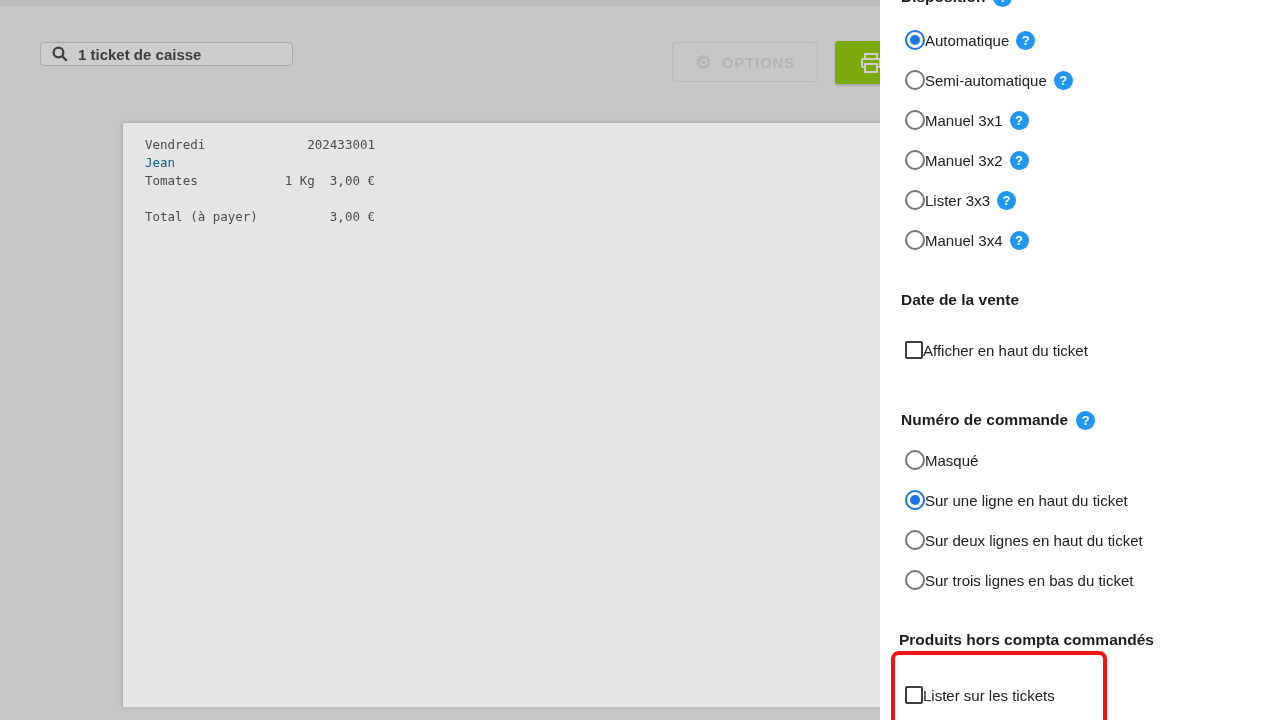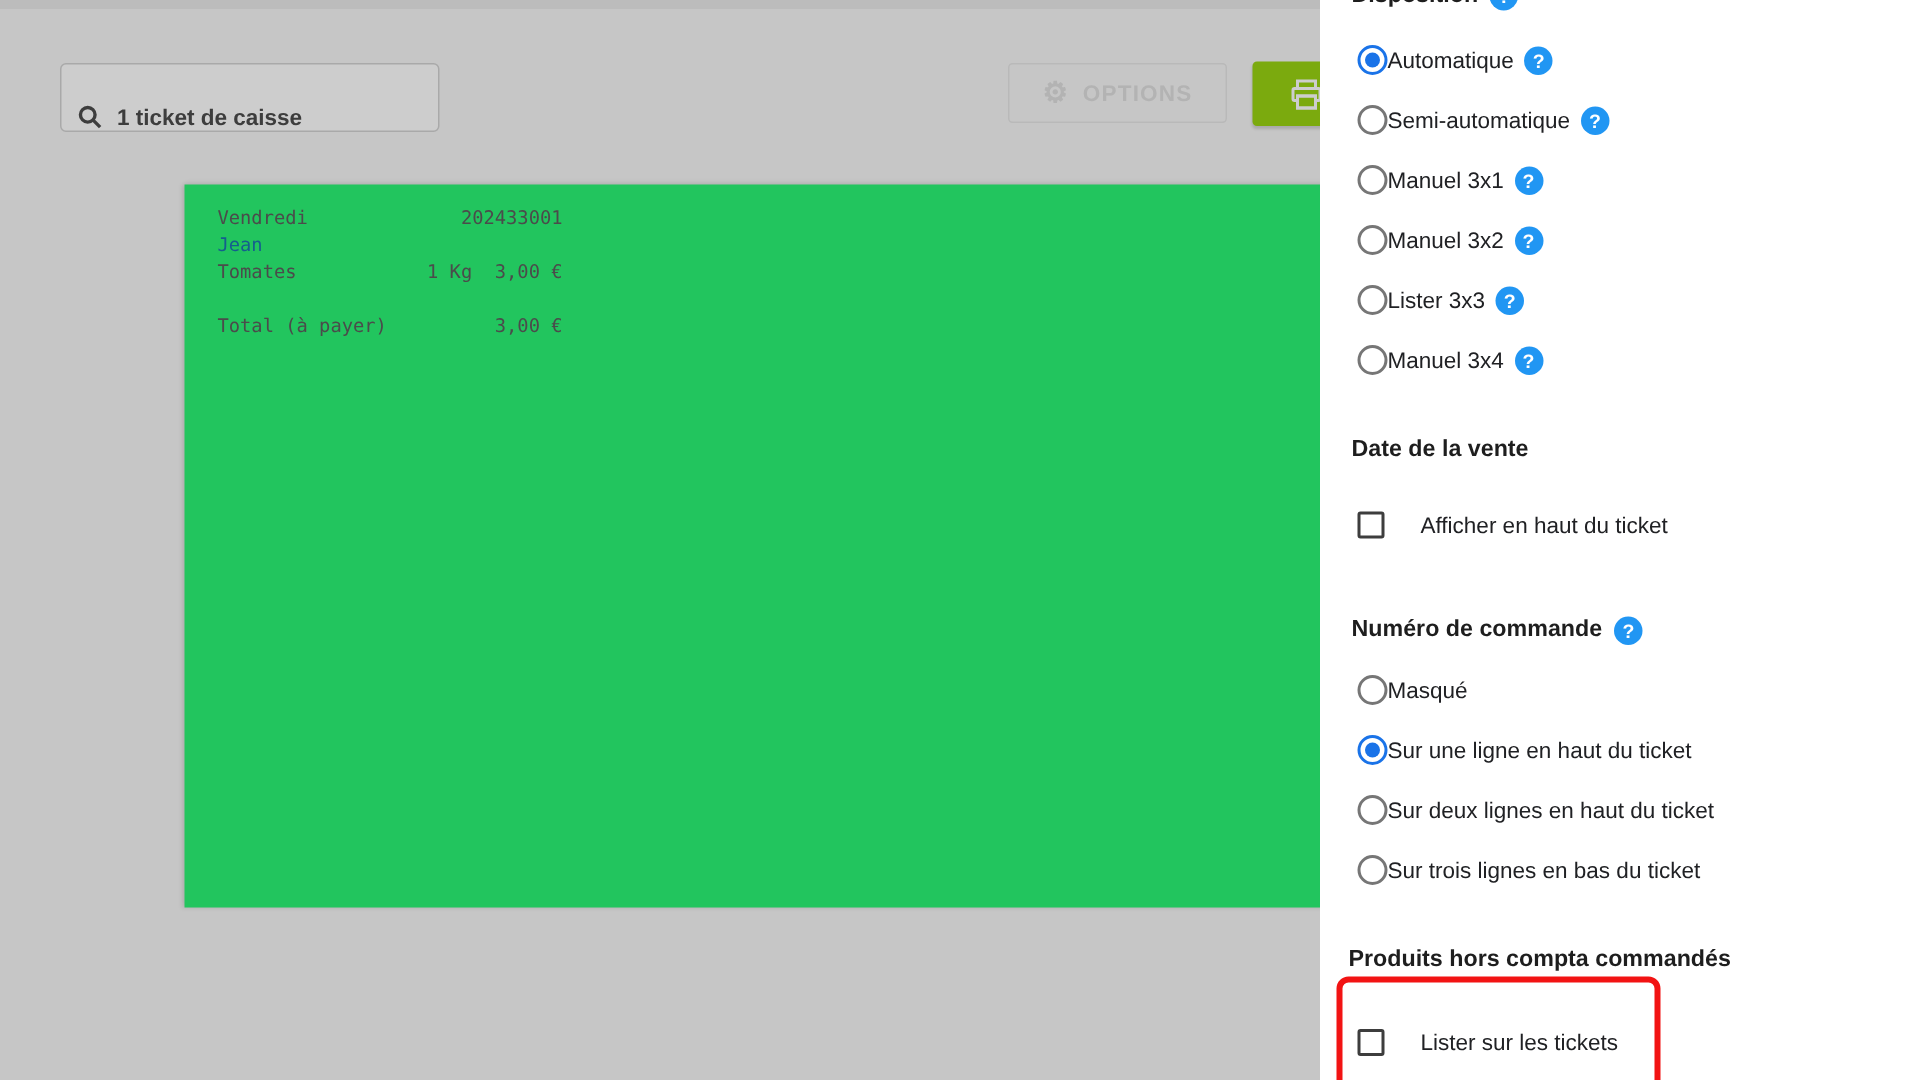--- a/index.html
+++ b/index.html
@@ -4,41 +4,41 @@
 <style>
   html,body{margin:0;padding:0}
   body{
     width:1280px;height:720px;position:relative;overflow:hidden;
     background:#c6c6c6;font-family:"Liberation Sans",sans-serif;
   }
   .top-strip{position:absolute;left:0;top:0;width:880px;height:6px;background:#bcbcbc}
 
   
   .search-box{
-    position:absolute;left:40px;top:42px;width:253px;height:46px;
+    position:absolute;left:40px;top:42px;width:253px;height:24px;
     background:#cdcdcd;border:1px solid #a9a9a9;border-radius:4px;
-    display:flex;align-items:flex-end;gap:9px;padding:0 10px;box-sizing:border-box;
+    display:flex;align-items:center;gap:9px;padding:0 10px;box-sizing:border-box;
   }
   .search-text{font-size:15px;font-weight:bold;color:#3d3d3d;white-space:nowrap}
   .options-btn{
     position:absolute;left:672px;top:42px;width:146px;height:40px;
     border:1px solid #b9b9b9;border-radius:3px;box-sizing:border-box;
     display:flex;align-items:center;justify-content:center;gap:9px;
     color:#b3b3b3;font-weight:bold;font-size:15px;letter-spacing:.8px;background:transparent;
   }
   .gear-glyph{font-size:19px;line-height:1}
   .print-btn{
     position:absolute;left:835px;top:41px;width:72px;height:43px;border-radius:3px;
     background:#7baa0e;display:flex;align-items:center;justify-content:center;
     box-shadow:0 2px 2px rgba(0,0,0,.15);
   }
 
   
   .receipt-card{
-    position:absolute;left:123px;top:123px;width:800px;height:482px;background:#22c55e;
+    position:absolute;left:123px;top:123px;width:800px;height:584px;background:#e5e5e5;
     box-shadow:-2px 0 3px rgba(0,0,0,.10), 0 -2px 3px rgba(0,0,0,.06);
   }
   .receipt{
     padding:13px 0 0 22px;width:230px;
     font-family:"DejaVu Sans Mono",monospace;font-size:12.5px;line-height:18px;color:#4b4b4b;
   }
   .r-row{display:flex;justify-content:space-between;white-space:pre;height:18px}
   .r-name{color:#155e8e;font-weight:normal}
 
   
@@ -53,21 +53,21 @@
     font-size:13px;font-weight:bold;line-height:1;
   }
   .help::before{content:"?"}
   .opt-row{position:absolute;left:25px;height:40px;display:flex;align-items:center}
   .radio{width:20px;height:20px;border-radius:50%;border:2px solid #767676;box-sizing:border-box;flex:none;position:relative;background:#fff}
   .radio.sel{border-color:#1a73e8}
   .radio.sel::after{content:"";position:absolute;left:3px;top:3px;width:10px;height:10px;border-radius:50%;background:#1a73e8}
   .opt-label{font-size:15px;color:#202124;white-space:nowrap}
   .opt-row .help{margin-left:7px}
   .checkbox{width:18px;height:18px;border:2px solid #3d3d3d;border-radius:2px;background:#fff;box-sizing:border-box;flex:none}
-  .cb-label{margin-left:24px;font-size:15px;color:#202124;white-space:nowrap}
+  .cb-label{font-size:15px;color:#202124;white-space:nowrap}
   .red-box{
     position:absolute;left:11px;top:651px;width:198px;height:92px;
     border:4px solid #f21313;border-radius:8px;
     display:flex;align-items:flex-start;padding:20px 0 0 10px;
   }
   svg{display:block}
 </style>
 </head>
 <body>
 

